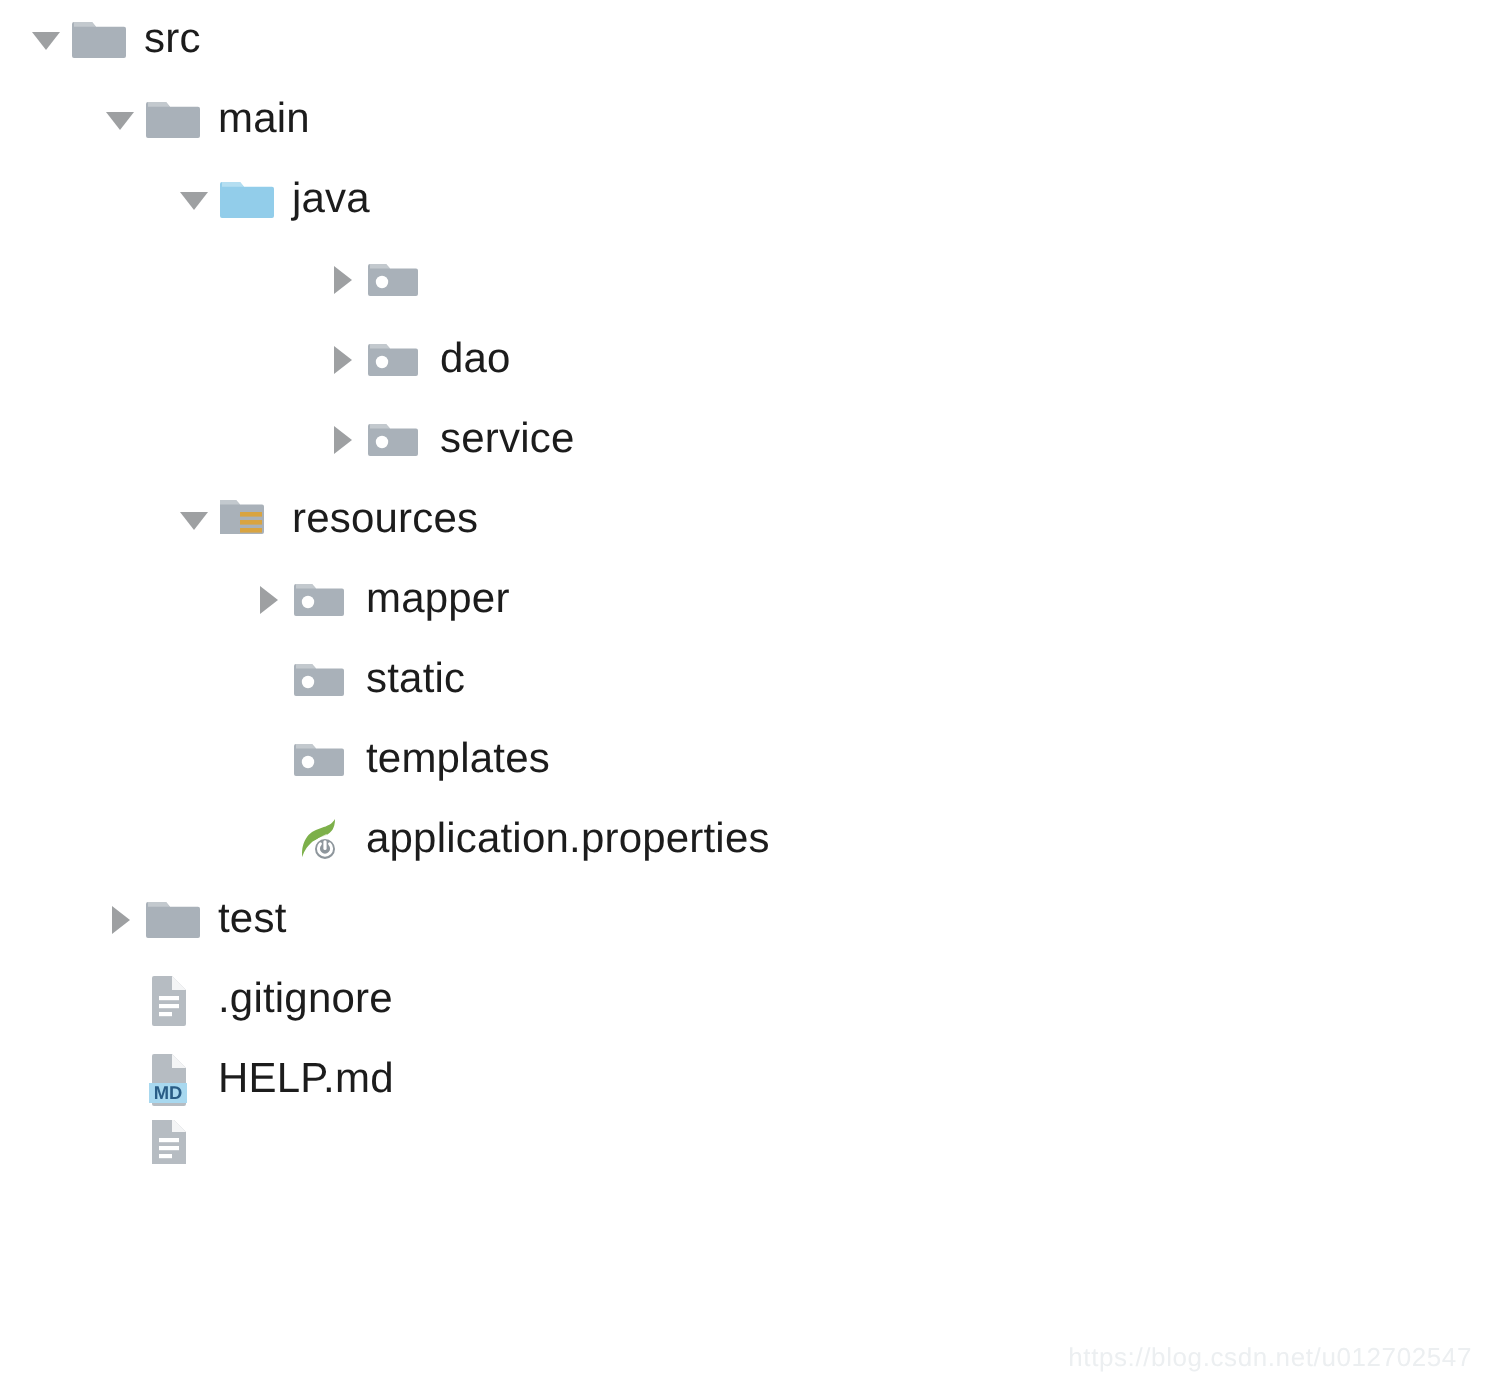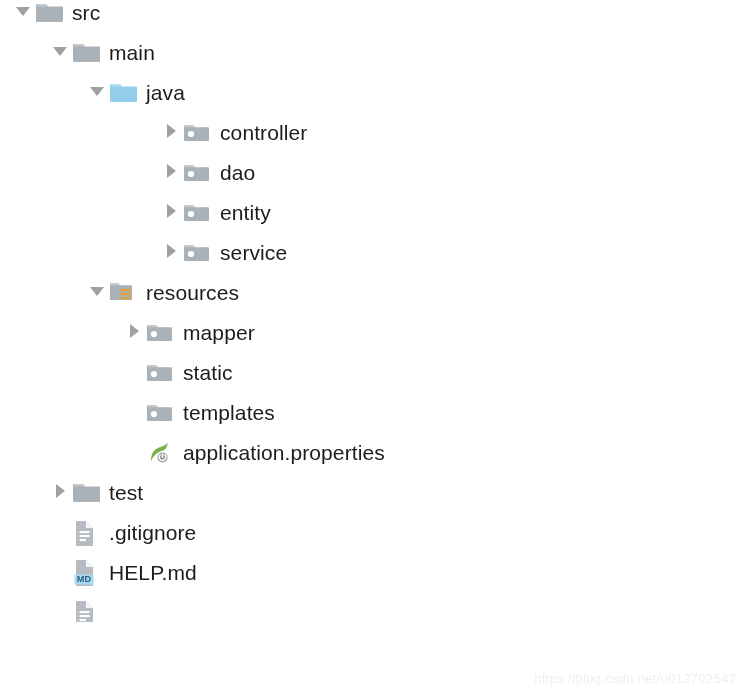--- a/index.html
+++ b/index.html
@@ -19,20 +19,21 @@
   #project-tree {
     position: absolute;
     top: 0;
     left: 0;
     width: 748px;
   }
 
   .tree-row {
     height: 40px;
     display: flex;
+    align-items: center;
     white-space: nowrap;
   }
 
   
   .indent { flex: 0 0 auto; height: 1px; }
 
   
   .arrow {
     flex: 0 0 auto;
     width: 22px;
@@ -142,49 +143,34 @@
       <span class="arrow right">
         <i></i>
       </span>
       <span class="icon">
         <svg width="30" height="26" viewBox="0 0 30 26">
         <path d="M1 5 h8 l2 2.2 h13 a1 1 0 0 1 1 1 V20 a1 1 0 0 1 -1 1 H1 a1 1 0 0 1 -1 -1 V6 a1 1 0 0 1 1 -1 z" fill="#a9b1b9"></path>
         <path d="M1 5 h8 l2 2.2 H1 z" fill="#c3c9ce"></path>
         <circle cx="7" cy="14" r="3.1" fill="#ffffff"></circle>
       </svg>
       </span>
-      <span class="label">controller</span>
     </div>
     <div class="tree-row">
       <span class="indent" style="width: 162px;"></span>
       <span class="arrow right">
         <i></i>
       </span>
       <span class="icon">
         <svg width="30" height="26" viewBox="0 0 30 26">
         <path d="M1 5 h8 l2 2.2 h13 a1 1 0 0 1 1 1 V20 a1 1 0 0 1 -1 1 H1 a1 1 0 0 1 -1 -1 V6 a1 1 0 0 1 1 -1 z" fill="#a9b1b9"></path>
         <path d="M1 5 h8 l2 2.2 H1 z" fill="#c3c9ce"></path>
         <circle cx="7" cy="14" r="3.1" fill="#ffffff"></circle>
       </svg>
       </span>
       <span class="label">dao</span>
-    </div>
-    <div class="tree-row">
-      <span class="indent" style="width: 162px;"></span>
-      <span class="arrow right">
-        <i></i>
-      </span>
-      <span class="icon">
-        <svg width="30" height="26" viewBox="0 0 30 26">
-        <path d="M1 5 h8 l2 2.2 h13 a1 1 0 0 1 1 1 V20 a1 1 0 0 1 -1 1 H1 a1 1 0 0 1 -1 -1 V6 a1 1 0 0 1 1 -1 z" fill="#a9b1b9"></path>
-        <path d="M1 5 h8 l2 2.2 H1 z" fill="#c3c9ce"></path>
-        <circle cx="7" cy="14" r="3.1" fill="#ffffff"></circle>
-      </svg>
-      </span>
-      <span class="label">entity</span>
     </div>
     <div class="tree-row">
       <span class="indent" style="width: 162px;"></span>
       <span class="arrow right">
         <i></i>
       </span>
       <span class="icon">
         <svg width="30" height="26" viewBox="0 0 30 26">
         <path d="M1 5 h8 l2 2.2 h13 a1 1 0 0 1 1 1 V20 a1 1 0 0 1 -1 1 H1 a1 1 0 0 1 -1 -1 V6 a1 1 0 0 1 1 -1 z" fill="#a9b1b9"></path>
         <path d="M1 5 h8 l2 2.2 H1 z" fill="#c3c9ce"></path>

